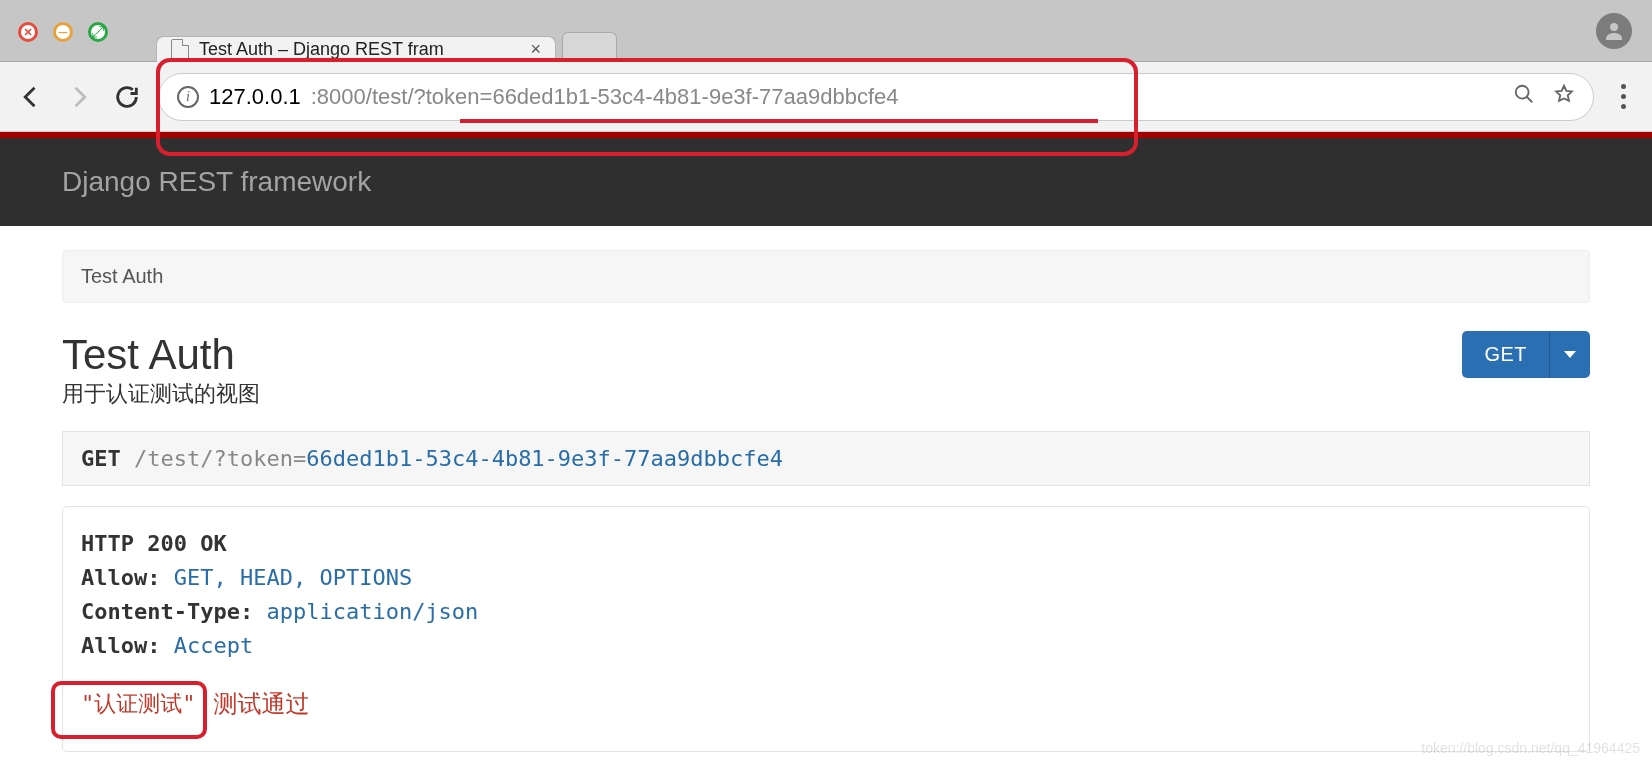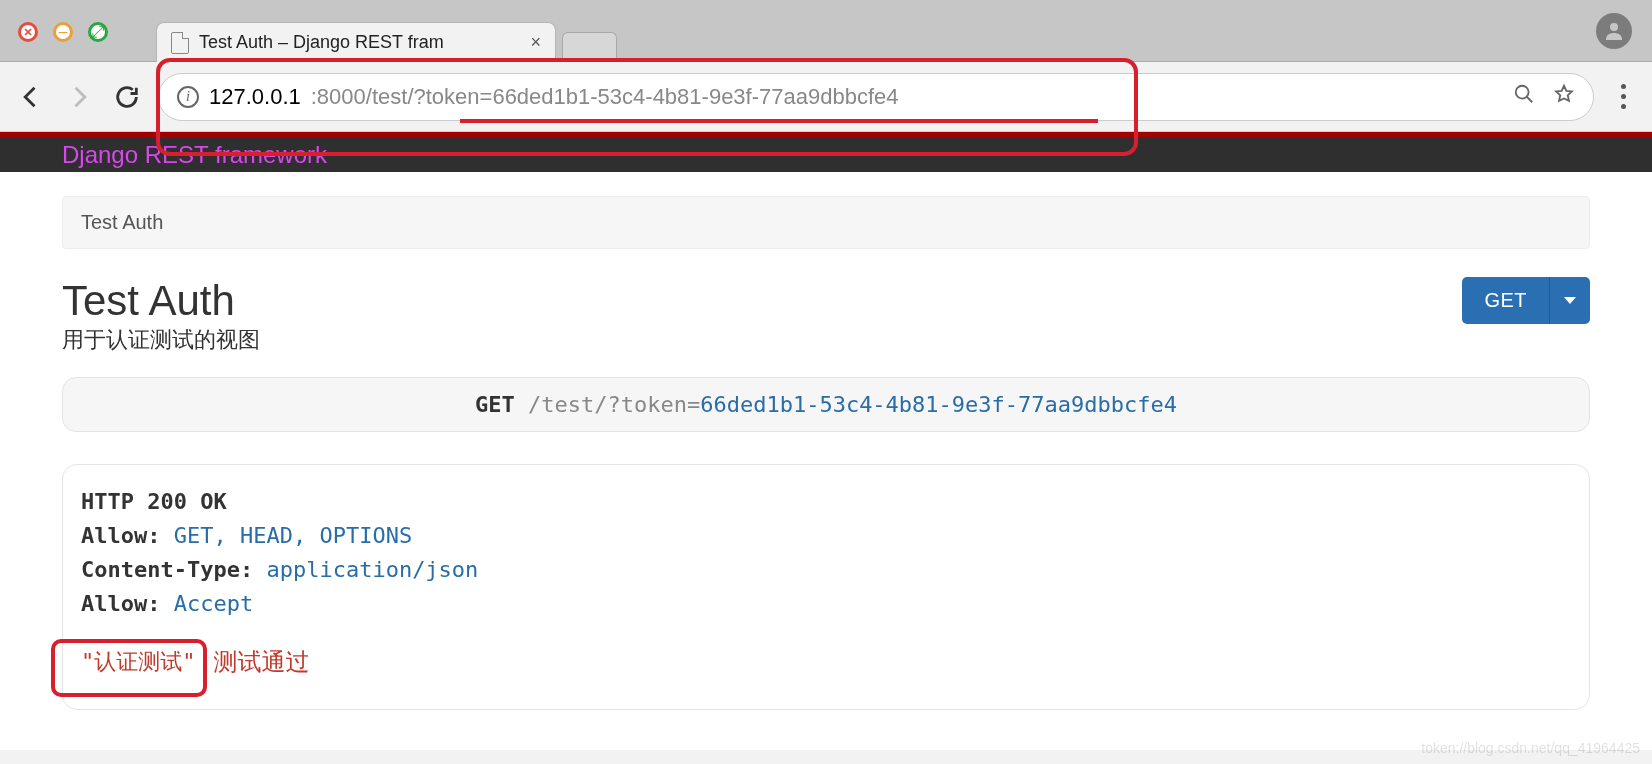--- a/index.html
+++ b/index.html
@@ -32,21 +32,21 @@
   .tabs-row {
     display:flex;
     align-items:flex-end;
     height:62px;
     padding-left:30px;
     flex:1;
   }
   .browser-tab {
     position: relative;
     background: #f2f2f2;
-    height: 40px;
+    height: 26px;
     min-width: 400px;
     border-radius: 8px 8px 0 0;
     display:flex;
     align-items:center;
     padding: 0 14px;
     gap:10px;
     font-size:18px;
     color:#222;
     border:1px solid #b5b5b5;
     border-bottom:none;
@@ -111,23 +111,23 @@
   .red-underline{
     position:absolute;
     height:4px;background:#d71f2e;
   }
 
   
   .page-wrap{background:#fff;}
   .accent-bar{height:6px;background:#a30000;}
   .drf-nav{
     background:#2f2f2f;
-    color:#d946ef;
-    font-size:24px;
-    padding:3px 62px;
+    color:#a3a3a3;
+    font-size:28px;
+    padding:28px 62px;
   }
   .drf-body{
     padding:24px 62px 40px 62px;
   }
   .breadcrumb-bar{
     background:#f6f6f6;
     border:1px solid #eee;
     border-radius:4px;
     padding:14px 18px;
     font-size:20px;
@@ -164,34 +164,33 @@
   .btn.split{padding:12px 14px;border-left:1px solid #1f5a96;}
   .btn-group{display:flex;}
   .btn-group .btn:first-child{border-radius:5px 0 0 5px;}
   .btn-group .btn:last-child{border-radius:0 5px 5px 0;}
   .caret-down{width:0;height:0;border-left:6px solid transparent;border-right:6px solid transparent;border-top:7px solid #fff;}
 
   .req-line{
     margin-top:22px;
     background:#f6f6f6;
     border:1px solid #e4e4e4;
-    border-radius:14px;
+    border-radius:0;
     padding:14px 18px;
     font-family: Menlo, Consolas, monospace;
     font-size:22px;
-    text-align:center;
   }
   .m-get{font-weight:700;color:#333;}
   .m-path{color:#888;}
   .m-tok{color:#286da8;}
 
   .resp-block{
-    margin-top:32px;
+    margin-top:20px;
     border:1px solid #e4e4e4;
-    border-radius:15px;
+    border-radius:5px;
     padding:20px 18px 28px 18px;
     font-family: Menlo, Consolas, monospace;
     font-size:22px;
     line-height:1.55;
     position:relative;
     color:#333;
   }
   .hk{font-weight:700;}
   .hv{color:#286da8;}
   .resp-body-row{margin-top:22px;display:flex;align-items:center;gap:18px;}

